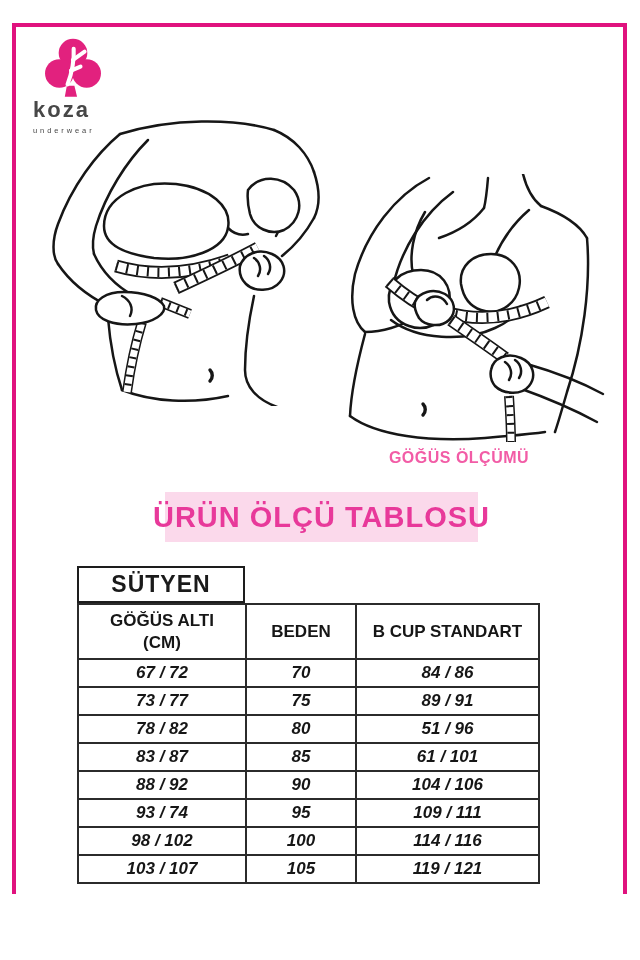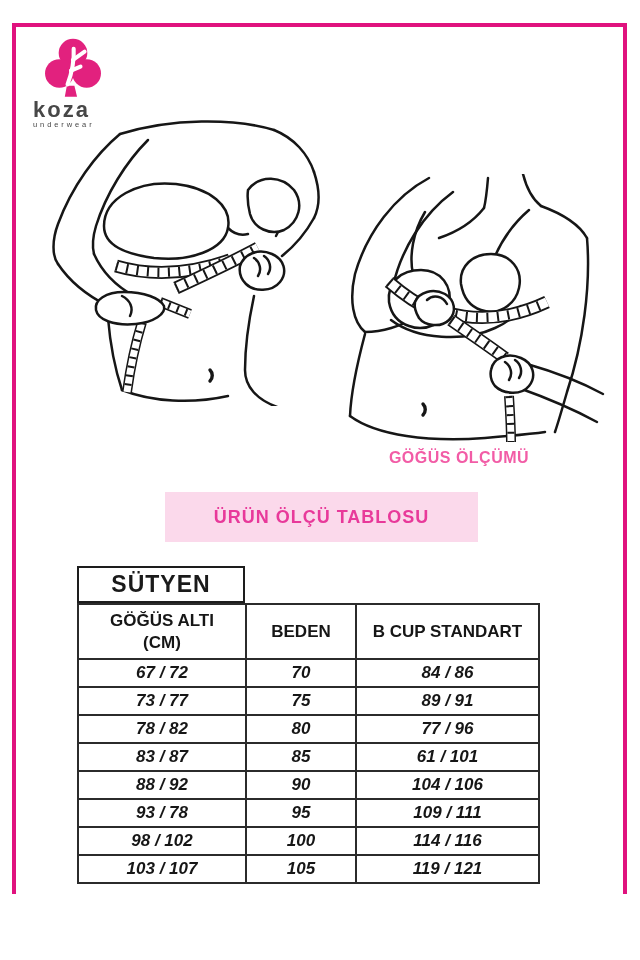--- a/index.html
+++ b/index.html
@@ -6,33 +6,33 @@
   .canvas{position:relative;width:640px;height:894px;background:#ffffff;overflow:hidden;
           font-family:"Liberation Sans", sans-serif;color:#1a1a1a;}
   .frame{position:absolute;left:12px;top:23px;width:615px;height:917px;
          box-sizing:border-box;border:4px solid var(--frame);}
   
   .logo{position:absolute;left:33px;top:38px;width:92px;text-align:left;}
   .logo svg{display:block;margin-left:9px;}
   .brand-name{font-weight:bold;font-size:22px;letter-spacing:2px;color:var(--brand_text);
               line-height:1;margin-top:1px;}
   .brand-tagline{font-size:7.5px;letter-spacing:2.9px;color:var(--brand_text);
-                 line-height:1;margin-top:0;}
+                 line-height:1;margin-top:6px;}
   
   .illus{position:absolute;}
   .illus-left{left:42px;top:114px;}
   .illus-right{left:333px;top:174px;}
   .illus-label{position:absolute;font-weight:bold;color:var(--label_pink);
                letter-spacing:0.5px;text-align:center;}
   .label-left{left:80px;top:406px;width:195px;font-size:17px;}
   .label-right{left:385px;top:449px;width:148px;font-size:16px;}
   
   .banner{position:absolute;left:165px;top:492px;width:313px;height:50px;
           background:var(--title_bg);color:var(--title_pink);
-          font-weight:bold;font-size:18px;letter-spacing:1px;
+          font-weight:bold;font-size:29px;letter-spacing:1px;
           display:flex;align-items:center;justify-content:center;white-space:nowrap;}
   
   .table-block{position:absolute;left:77px;top:566px;width:461px;}
   .category{width:168px;height:37px;box-sizing:border-box;border:2.5px solid #1d1d1d;
             display:flex;align-items:center;justify-content:center;
             font-size:23px;font-weight:bold;letter-spacing:1px;}
   table.sizes{border-collapse:collapse;width:461px;table-layout:fixed;}
   table.sizes th,table.sizes td{border:2px solid #2b2b2b;text-align:center;
             padding:0;font-weight:bold;color:#161616;}
   table.sizes th{height:53px;font-size:17px;line-height:1.25;}
@@ -196,34 +196,34 @@
           <td>84 / 86</td>
         </tr>
         <tr>
           <td>73 / 77</td>
           <td>75</td>
           <td>89 / 91</td>
         </tr>
         <tr>
           <td>78 / 82</td>
           <td>80</td>
-          <td>77 / 96</td>
+          <td>51 / 96</td>
         </tr>
         <tr>
           <td>83 / 87</td>
           <td>85</td>
           <td>61 / 101</td>
         </tr>
         <tr>
           <td>88 / 92</td>
           <td>90</td>
           <td>104 / 106</td>
         </tr>
         <tr>
-          <td>93 / 78</td>
+          <td>93 / 74</td>
           <td>95</td>
           <td>109 / 111</td>
         </tr>
         <tr>
           <td>98 / 102</td>
           <td>100</td>
           <td>114 / 116</td>
         </tr>
         <tr>
           <td>103 / 107</td>

